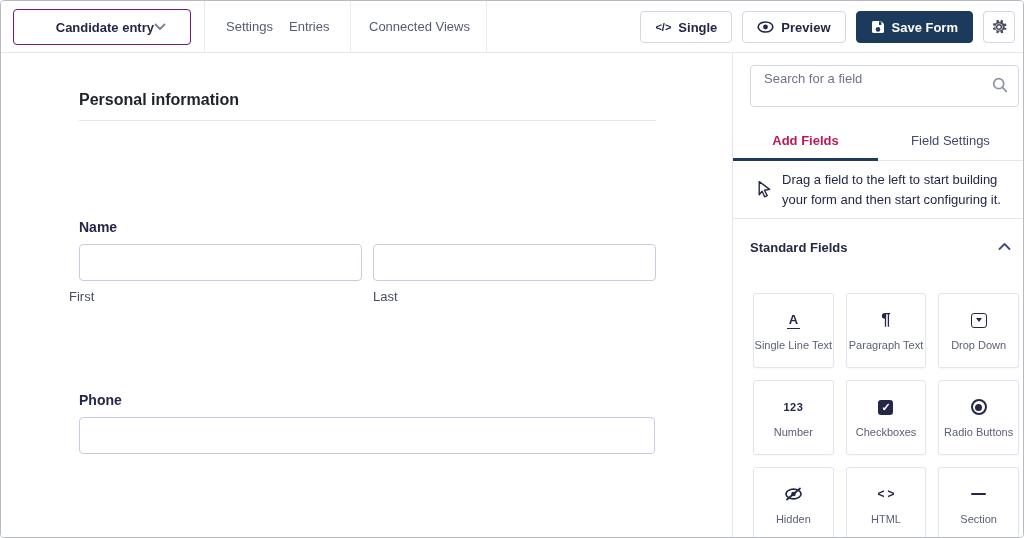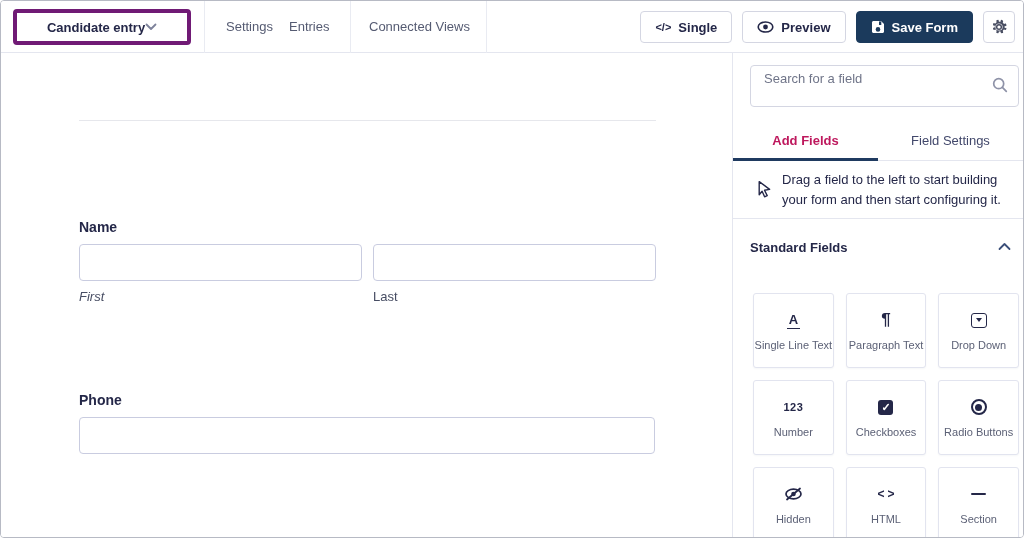--- a/index.html
+++ b/index.html
@@ -5,22 +5,22 @@
   * { margin:0; padding:0; box-sizing:border-box; }
   html,body { background:#fff; font-family:"Liberation Sans", sans-serif; }
   .frame {
     position:relative; width:1024px; height:538px; background:#fff;
     border:1px solid #b7bac4; border-radius:4px; overflow:hidden;
   }
   
   .topbar { position:absolute; top:0; left:0; width:100%; height:52px; background:#fff; border-bottom:1px solid #e4e6ef; z-index:5; }
   .form-select {
     position:absolute; left:12px; top:8px; width:178px; height:36px;
-    border:4px solid #701a75; border-radius:4px; background:#fff;
-    display:flex; align-items:center; justify-content:center; padding:0 8px; cursor:pointer;
+    border:1px solid #701a75; border-radius:4px; background:#fff;
+    display:flex; align-items:center; justify-content:flex-end; padding:0 24px; cursor:pointer;
   }
   .form-select .lbl { font-size:13px; font-weight:bold; color:#242748; }
   .vdiv { position:absolute; top:0; width:1px; height:52px; background:#e9ebf2; }
   .nav-item { position:absolute; top:0; height:52px; line-height:52px; font-size:13px; color:#555b72; cursor:pointer; }
   .top-actions { position:absolute; right:8px; top:10px; display:flex; gap:10px; align-items:center; }
   .btn {
     height:32px; display:flex; align-items:center; gap:7px; padding:0 14px;
     border:1px solid #d4d6e2; border-radius:4px; background:#fff; cursor:pointer;
     font-size:13px; font-weight:bold; color:#242748;
   }
@@ -123,26 +123,27 @@
       <div class="gear-btn">
         <svg width="18" height="18" viewBox="0 0 20 20">
           <path fill="#4a4f63" d="M10 6.6a3.4 3.4 0 1 0 0 6.8 3.4 3.4 0 0 0 0-6.8zm0 5.2a1.8 1.8 0 1 1 0-3.6 1.8 1.8 0 0 1 0 3.6z"></path>
           <path fill="#4a4f63" d="M17.8 11.2l-1.6-.3a6.3 6.3 0 0 0 0-1.8l1.6-.3c.3-.1.5-.4.5-.7l-.4-1.5c-.1-.3-.4-.5-.8-.4l-1.6.4a6.3 6.3 0 0 0-1.3-1.3l.4-1.6c.1-.3-.1-.7-.4-.8L12.7 2c-.3-.1-.6.1-.7.5l-.3 1.6a6.3 6.3 0 0 0-1.8 0L9.6 2.5C9.5 2.1 9.2 1.9 8.9 2l-1.5.4c-.3.1-.5.4-.4.8l.4 1.6c-.5.4-.9.8-1.3 1.3l-1.6-.4c-.3-.1-.7.1-.8.4L3.3 7.6c-.1.3.1.6.5.7l1.6.3a6.3 6.3 0 0 0 0 1.8l-1.6.3c-.3.1-.5.4-.5.7l.4 1.5c.1.3.4.5.8.4l1.6-.4c.4.5.8.9 1.3 1.3l-.4 1.6c-.1.3.1.7.4.8l1.5.4c.3.1.6-.1.7-.5l.3-1.6a6.3 6.3 0 0 0 1.8 0l.3 1.6c.1.3.4.5.7.5l1.5-.4c.3-.1.5-.4.4-.8l-.4-1.6c.5-.4.9-.8 1.3-1.3l1.6.4c.3.1.7-.1.8-.4l.4-1.5c0-.3-.2-.6-.5-.7zM10 14a4 4 0 1 1 0-8 4 4 0 0 1 0 8z"></path>
         </svg>
       </div>
     </div>
   </div>
 
   <div class="canvas">
+    <div class="page-title">Personal information</div>
     <div class="title-rule"></div>
 
     <div class="field-label" style="left:78px; top:166px;">Name</div>
     <input class="gf-input" style="left: 78px; top: 191px; width: 283px;">
     <input class="gf-input" style="left: 372px; top: 191px; width: 283px;">
-    <div class="sublabel" style="left:78px; top:236px;font-style:italic;">First</div>
+    <div class="sublabel" style="left:68px; top:236px;">First</div>
     <div class="sublabel" style="left:372px; top:236px;">Last</div>
 
     <div class="field-label" style="left:78px; top:339px;">Phone</div>
     <input class="gf-input" style="left: 78px; top: 364px; width: 576px;">
   </div>
 
   <div class="sidebar">
     <div class="search-wrap">
       <input class="search-input" placeholder="Search for a field" style="">
       <svg class="search-icon" width="16" height="16" viewBox="0 0 16 16">

